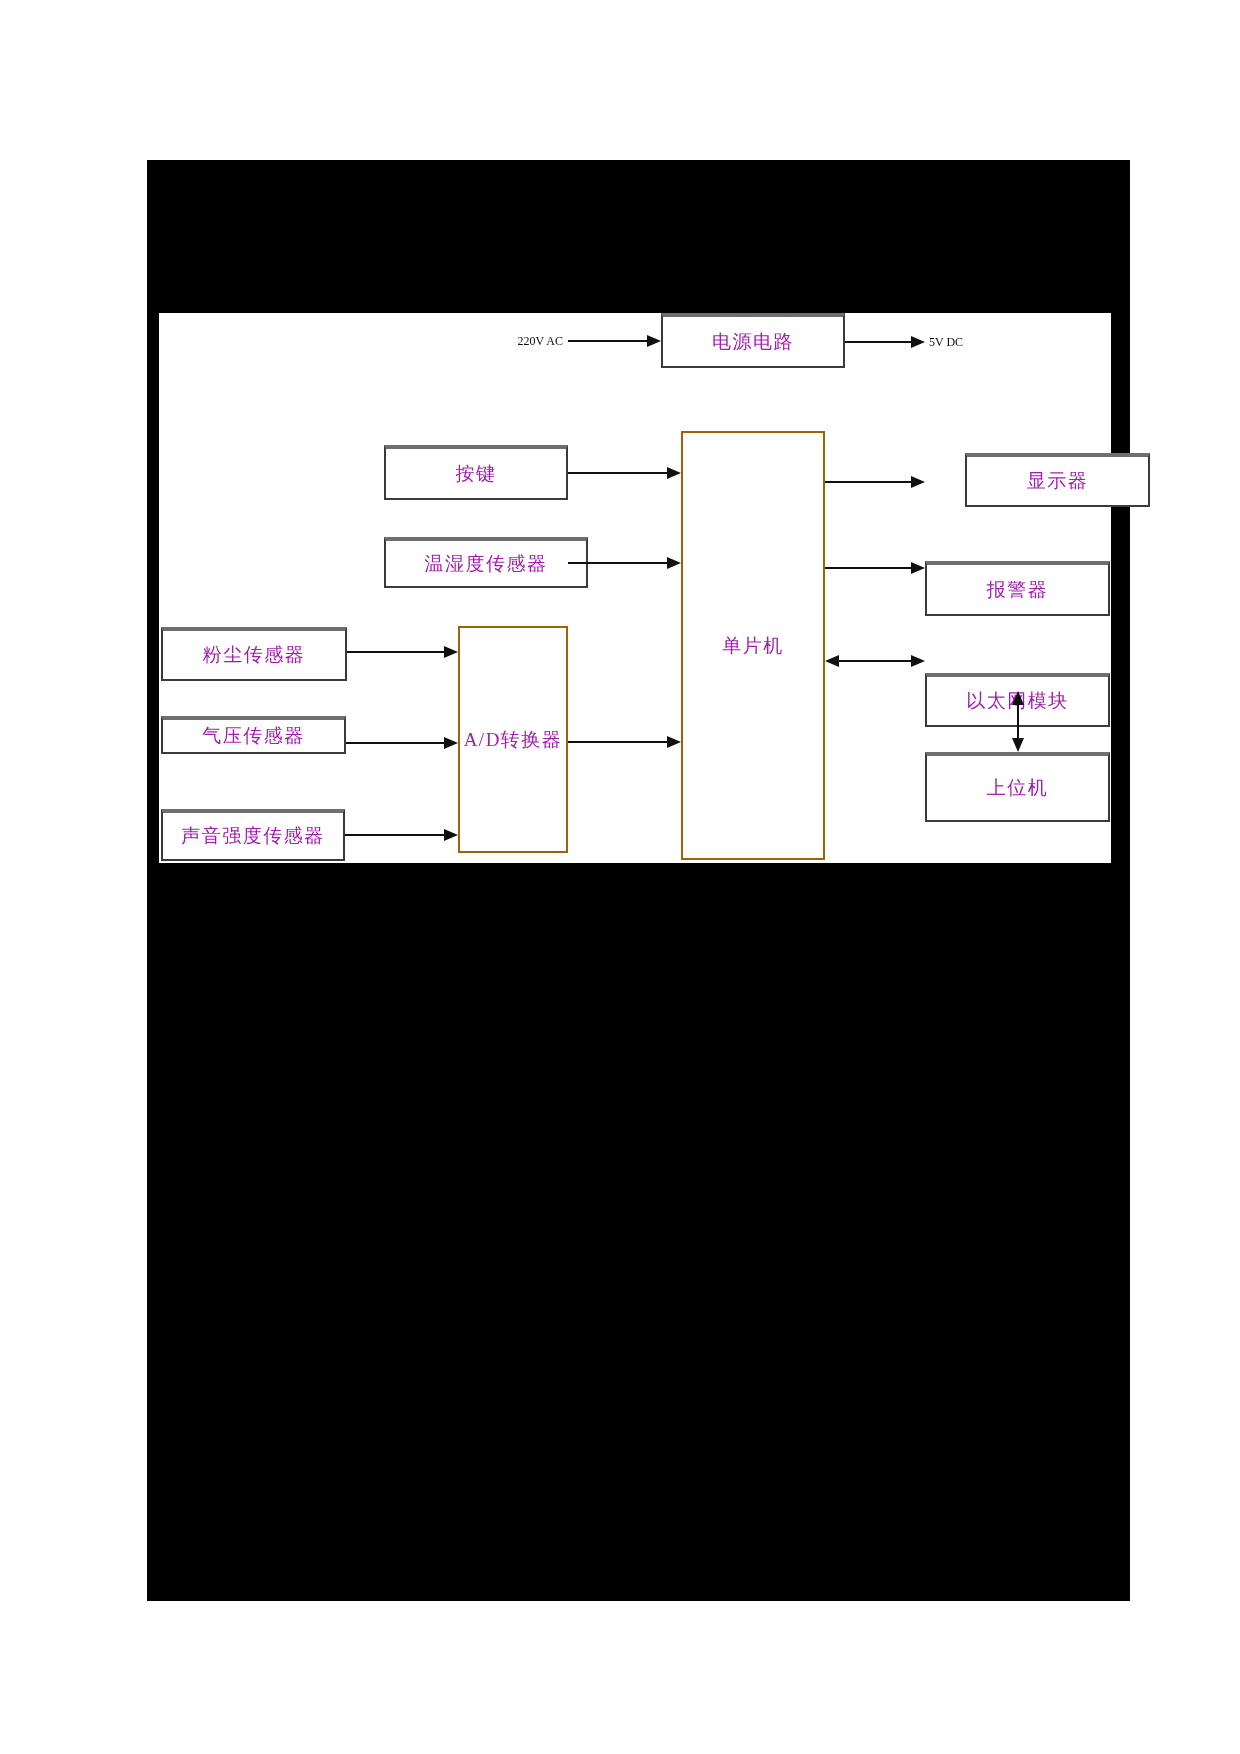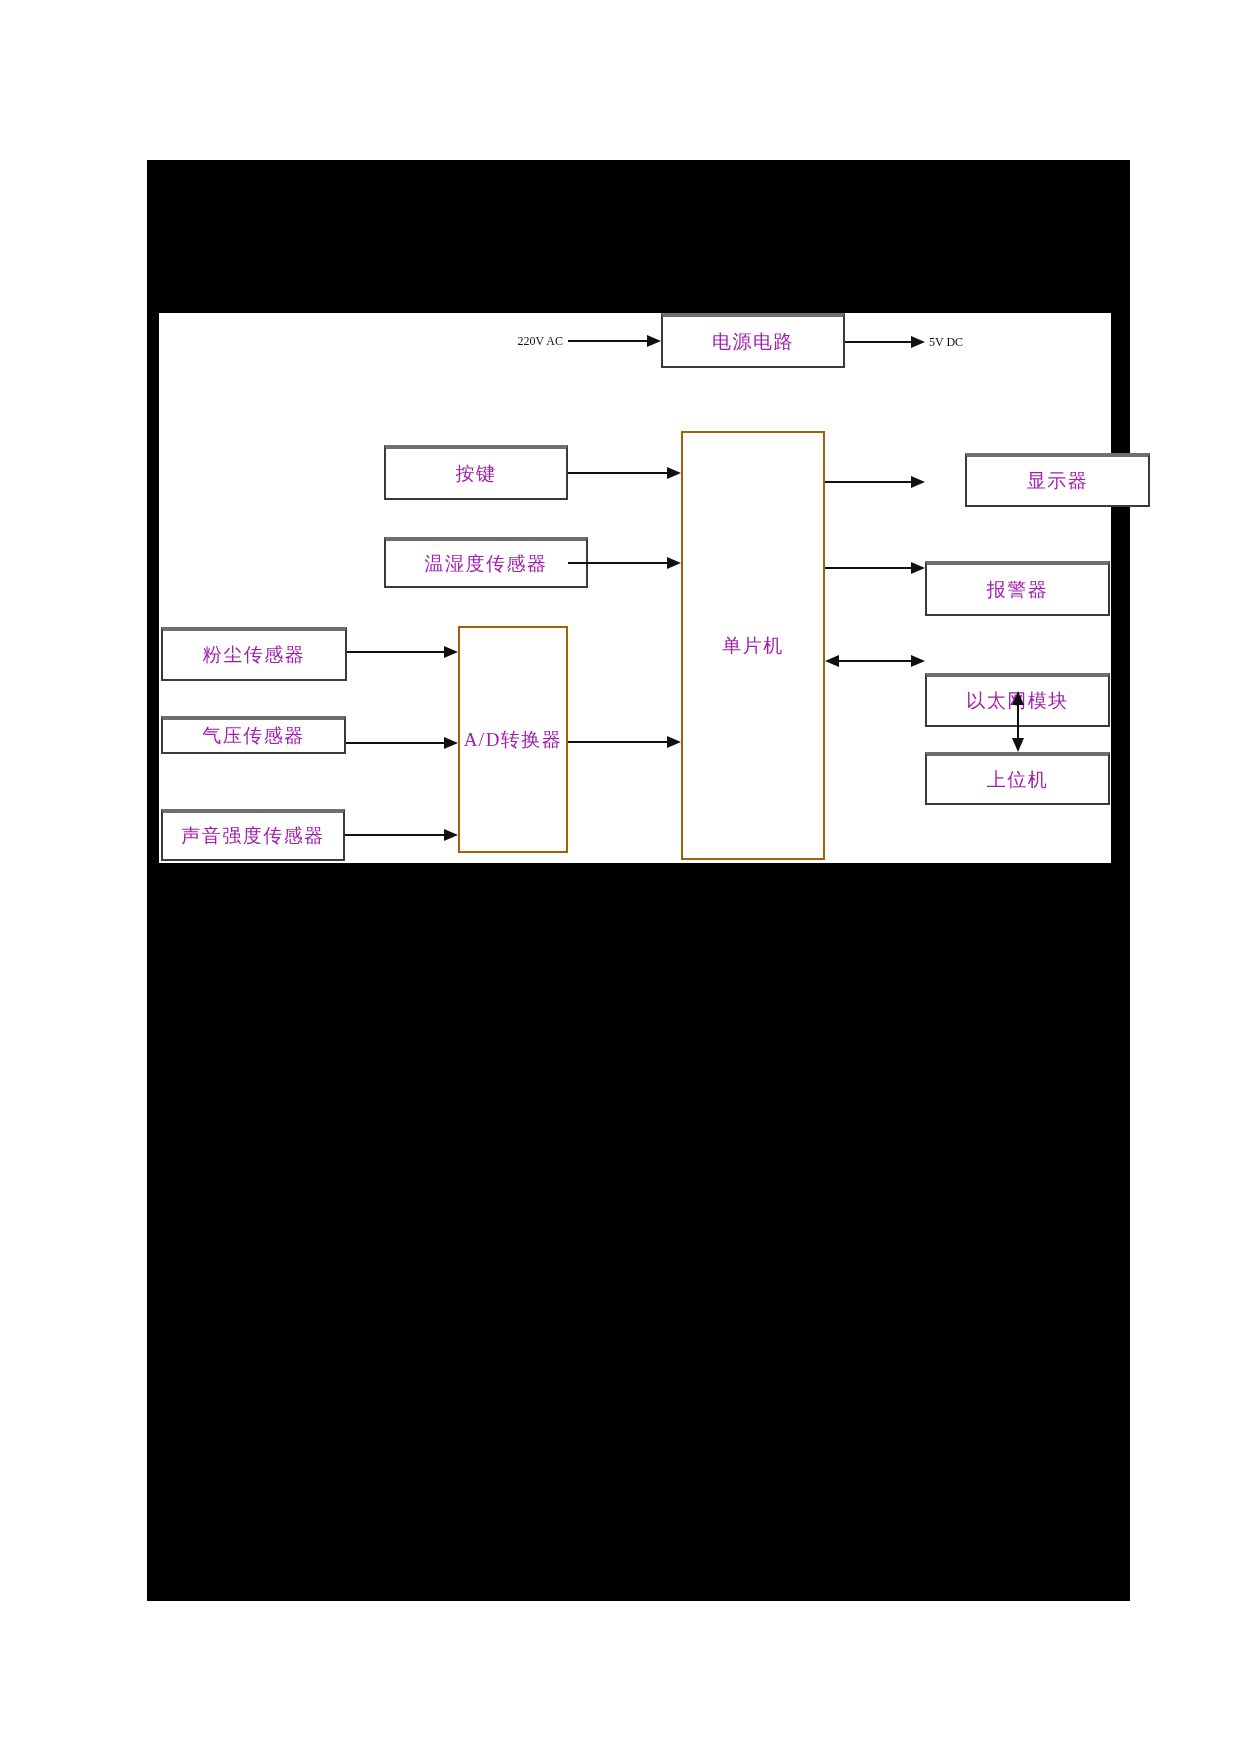--- a/index.html
+++ b/index.html
@@ -80,21 +80,21 @@
       <div class="node" style="left:766px;top:232px;width:185px;height:55px;margin-top:16px;">报警器</div>
 
       <div class="arr hl" style="left:666px;top:342px;width:100px;">
           <i></i>
         </div>
       <div class="node" style="left:766px;top:324px;width:185px;height:54px;margin-top:36px;">以太网模块</div>
 
       <div class="varr" style="left:853px;top:378px;height:61px;">
           <i></i>
         </div>
-      <div class="node" style="left:766px;top:439px;width:185px;height:53px;">上位机</div>
+      <div class="node" style="left:766px;top:439px;width:185px;height:70px;">上位机</div>
 
       <div class="node" style="left:2px;top:314px;width:186px;height:54px;">粉尘传感器</div>
       <div class="arr" style="left:188px;top:333px;width:111px;">
           <i></i>
         </div>
 
       <div class="node" style="left:2px;top:403px;width:185px;height:38px;">气压传感器</div>
       <div class="arr" style="left:187px;top:424px;width:112px;">
           <i></i>
         </div>

